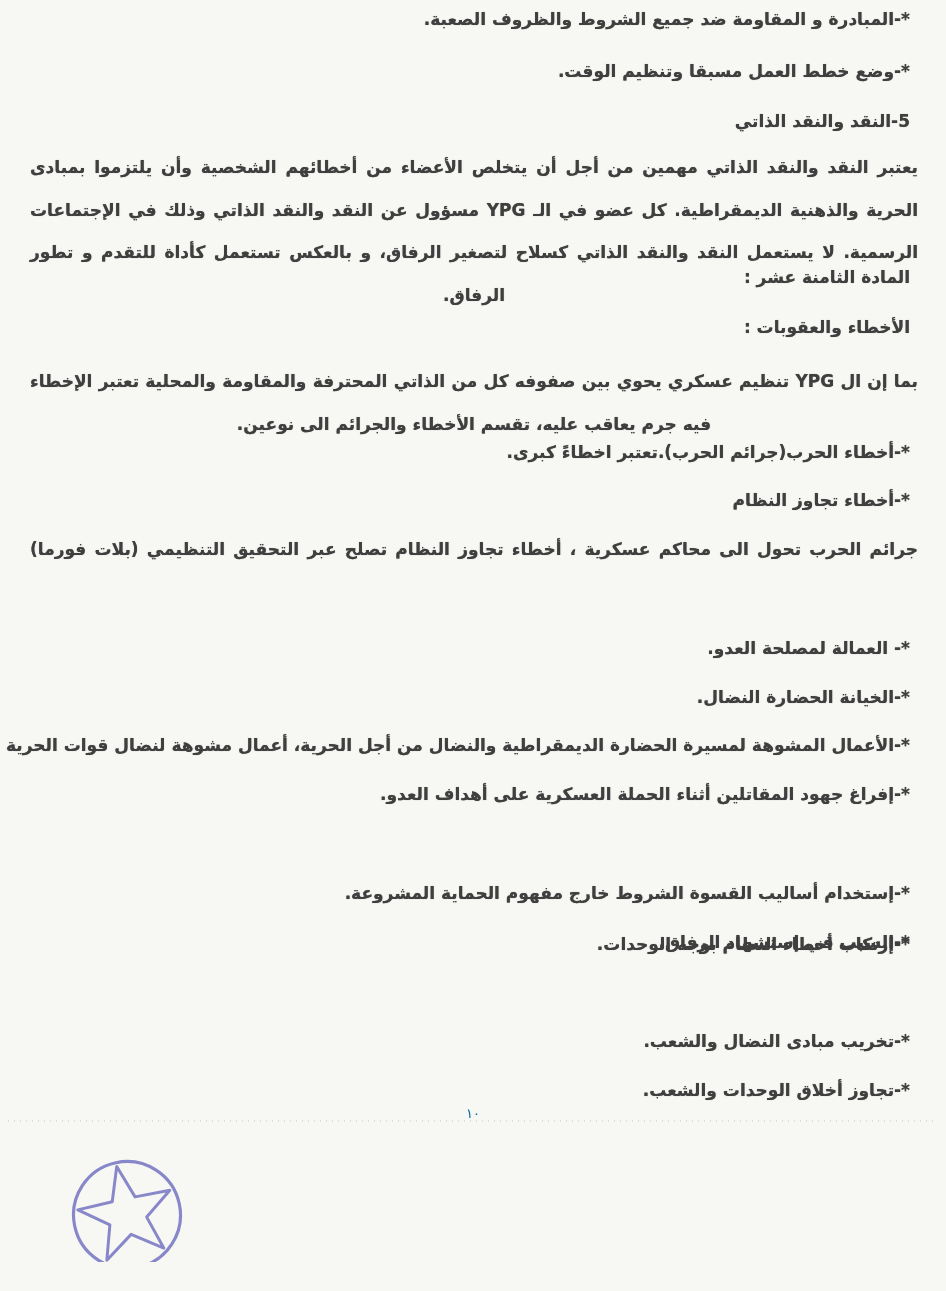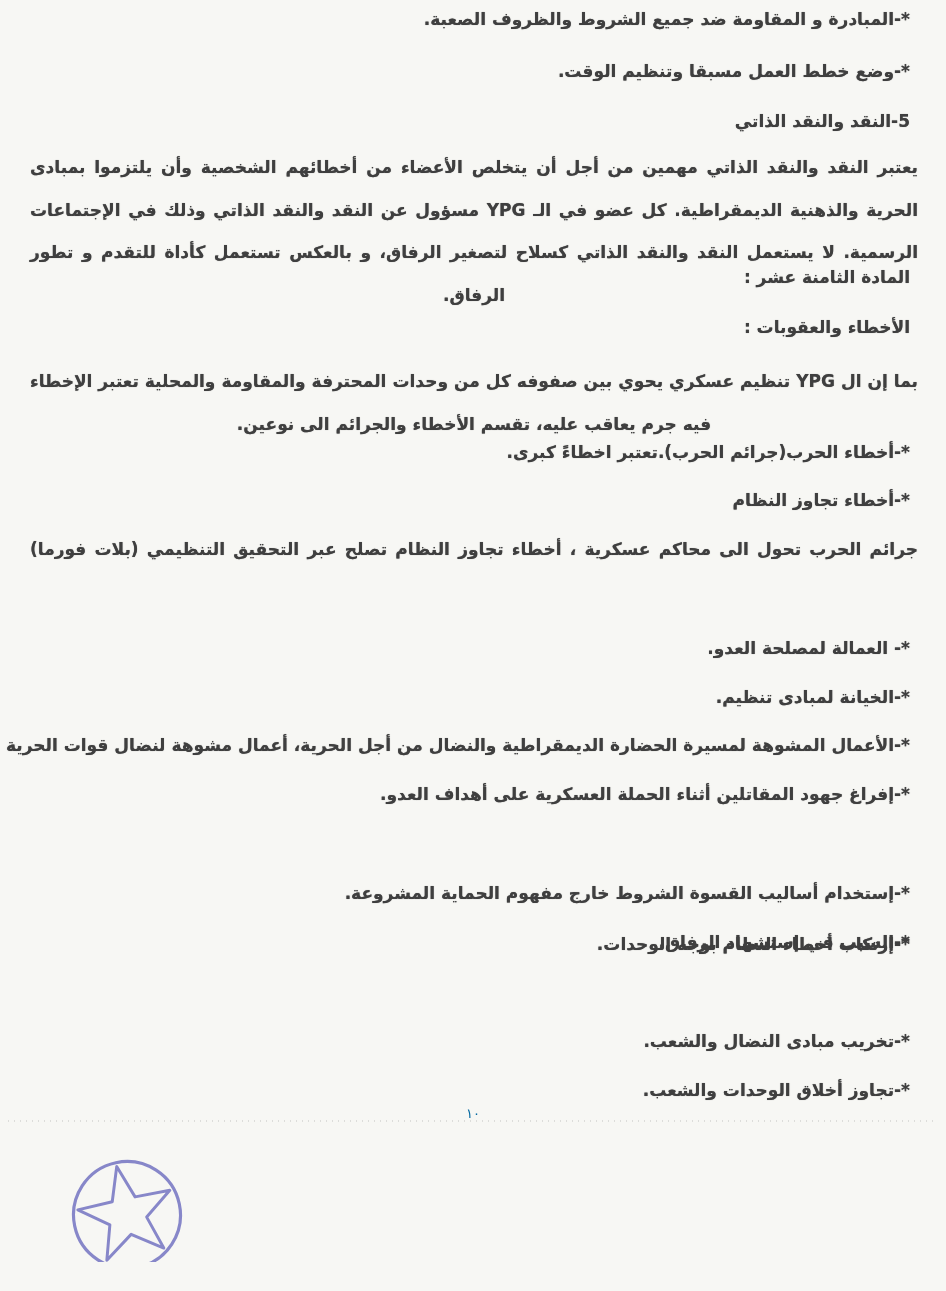--- a/index.html
+++ b/index.html
@@ -43,29 +43,29 @@
 
   <p class="ln bullet" style="top:8px">*-المبادرة و المقاومة ضد جميع الشروط والظروف الصعبة.</p>
   <p class="ln bullet" style="top:60px">*-وضع خطط العمل مسبقا وتنظيم الوقت.</p>
   <p class="ln bullet" style="top:110px">5-النقد والنقد الذاتي</p>
 
   <p class="ln para" style="top:146px">يعتبر النقد والنقد الذاتي مهمين من أجل أن يتخلص الأعضاء من أخطائهم الشخصية وأن يلتزموا بمبادى الحرية والذهنية الديمقراطية. كل عضو في الـ YPG مسؤول عن النقد والنقد الذاتي وذلك في الإجتماعات الرسمية. لا يستعمل النقد والنقد الذاتي كسلاح لتصغير الرفاق، و بالعكس تستعمل كأداة للتقدم و تطور الرفاق.</p>
 
   <p class="ln bullet" style="top:266px">المادة الثامنة عشر :</p>
   <p class="ln bullet" style="top:316px">الأخطاء والعقوبات :</p>
 
-  <p class="ln para" style="top:360px">بما إن ال YPG تنظيم عسكري يحوي بين صفوفه كل من وحدات المحترفة والمقاومة والمحلية  تعتبر الإخطاء فيه جرم يعاقب عليه، تقسم الأخطاء والجرائم الى نوعين.</p>
+  <p class="ln para" style="top:360px">بما إن ال YPG تنظيم عسكري يحوي بين صفوفه كل من الذاتي المحترفة والمقاومة والمحلية  تعتبر الإخطاء فيه جرم يعاقب عليه، تقسم الأخطاء والجرائم الى نوعين.</p>
 
   <p class="ln bullet" style="top:441px">*-أخطاء الحرب(جرائم الحرب).تعتبر اخطاءً كبرى.</p>
   <p class="ln bullet" style="top:489px">*-أخطاء تجاوز النظام</p>
 
   <p class="ln full" style="top:538px">جرائم الحرب تحول الى محاكم عسكرية ، أخطاء تجاوز النظام تصلح عبر التحقيق التنظيمي (بلات فورما)</p>
 
   <p class="ln bullet" style="top:637px">*- العمالة لمصلحة العدو.</p>
-  <p class="ln bullet" style="top:686px">*-الخيانة لمبادى تنظيم.</p>
+  <p class="ln bullet" style="top:686px">*-الخيانة الحضارة النضال.</p>
   <p class="ln bullet" style="top:734px">*-الأعمال المشوهة لمسيرة الحضارة الديمقراطية والنضال من أجل الحرية، أعمال مشوهة لنضال قوات الحرية .</p>
   <p class="ln bullet" style="top:783px">*-إفراغ جهود المقاتلين أثناء الحملة العسكرية على أهداف العدو.</p>
   <p class="ln bullet" style="top:882px">*-إستخدام أساليب القسوة الشروط خارج مفهوم الحماية المشروعة.</p>
   <p class="ln bullet" style="top:931px">*-السبب في إستشهاد الرفاق.</p>
   <p class="ln bullet" style="top:933px">*-إرتكاب أخطاء النظام بوجه الوحدات.</p>
   <p class="ln bullet" style="top:1030px">*-تخريب مبادى النضال والشعب.</p>
   <p class="ln bullet" style="top:1079px">*-تجاوز أخلاق الوحدات والشعب.</p>
 
   <div class="page-number">١٠</div>
 

